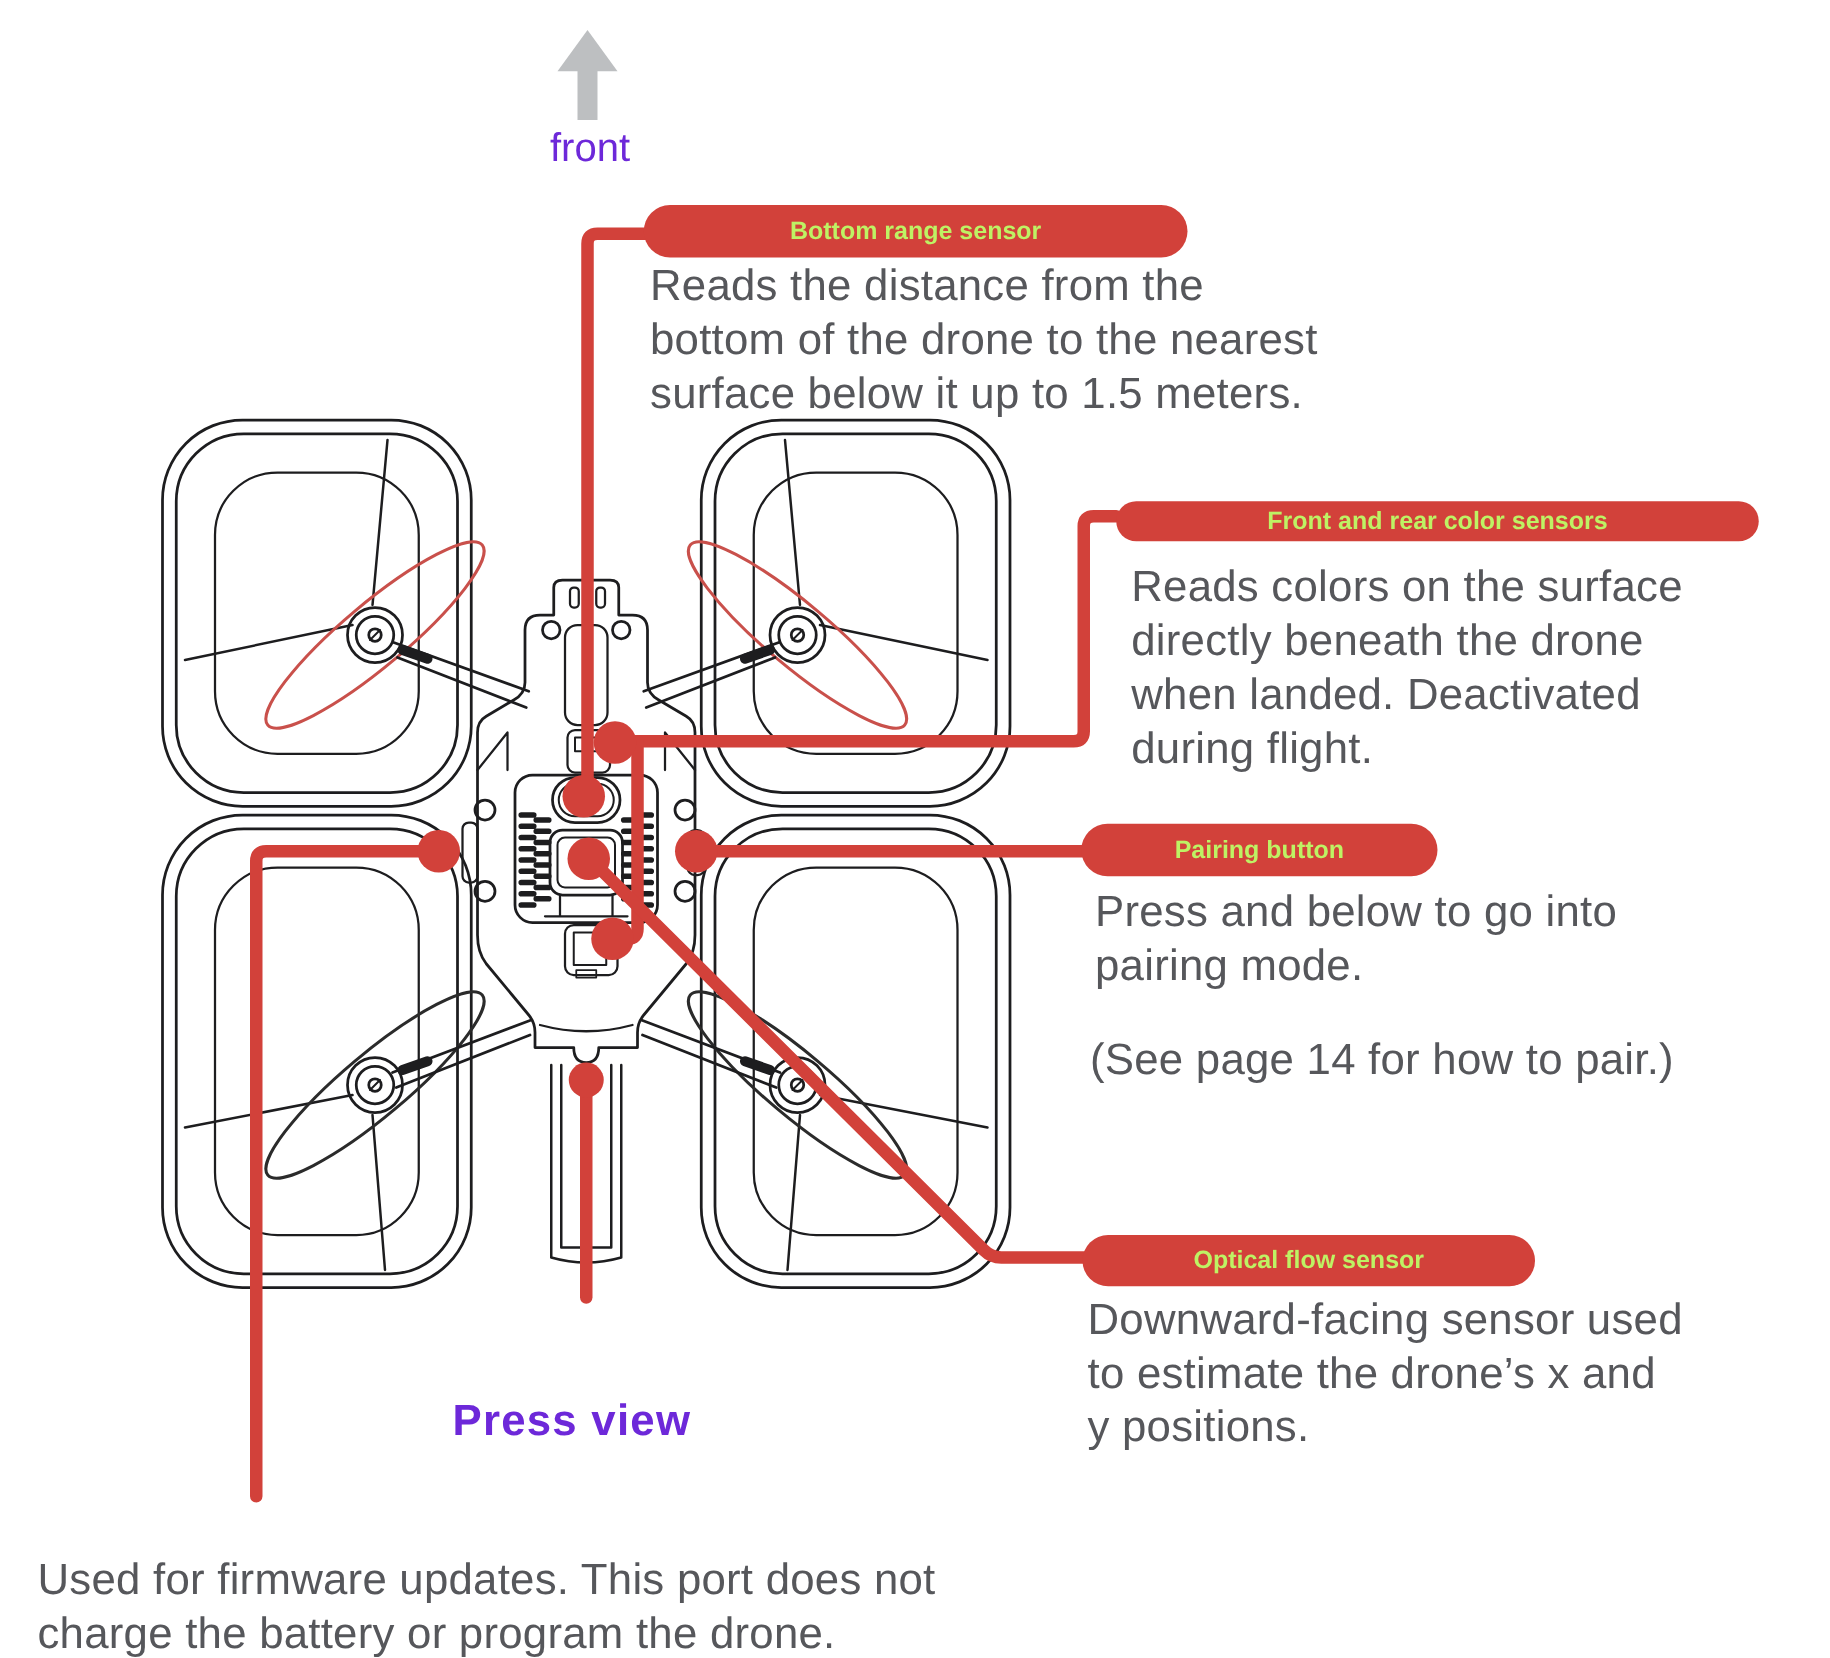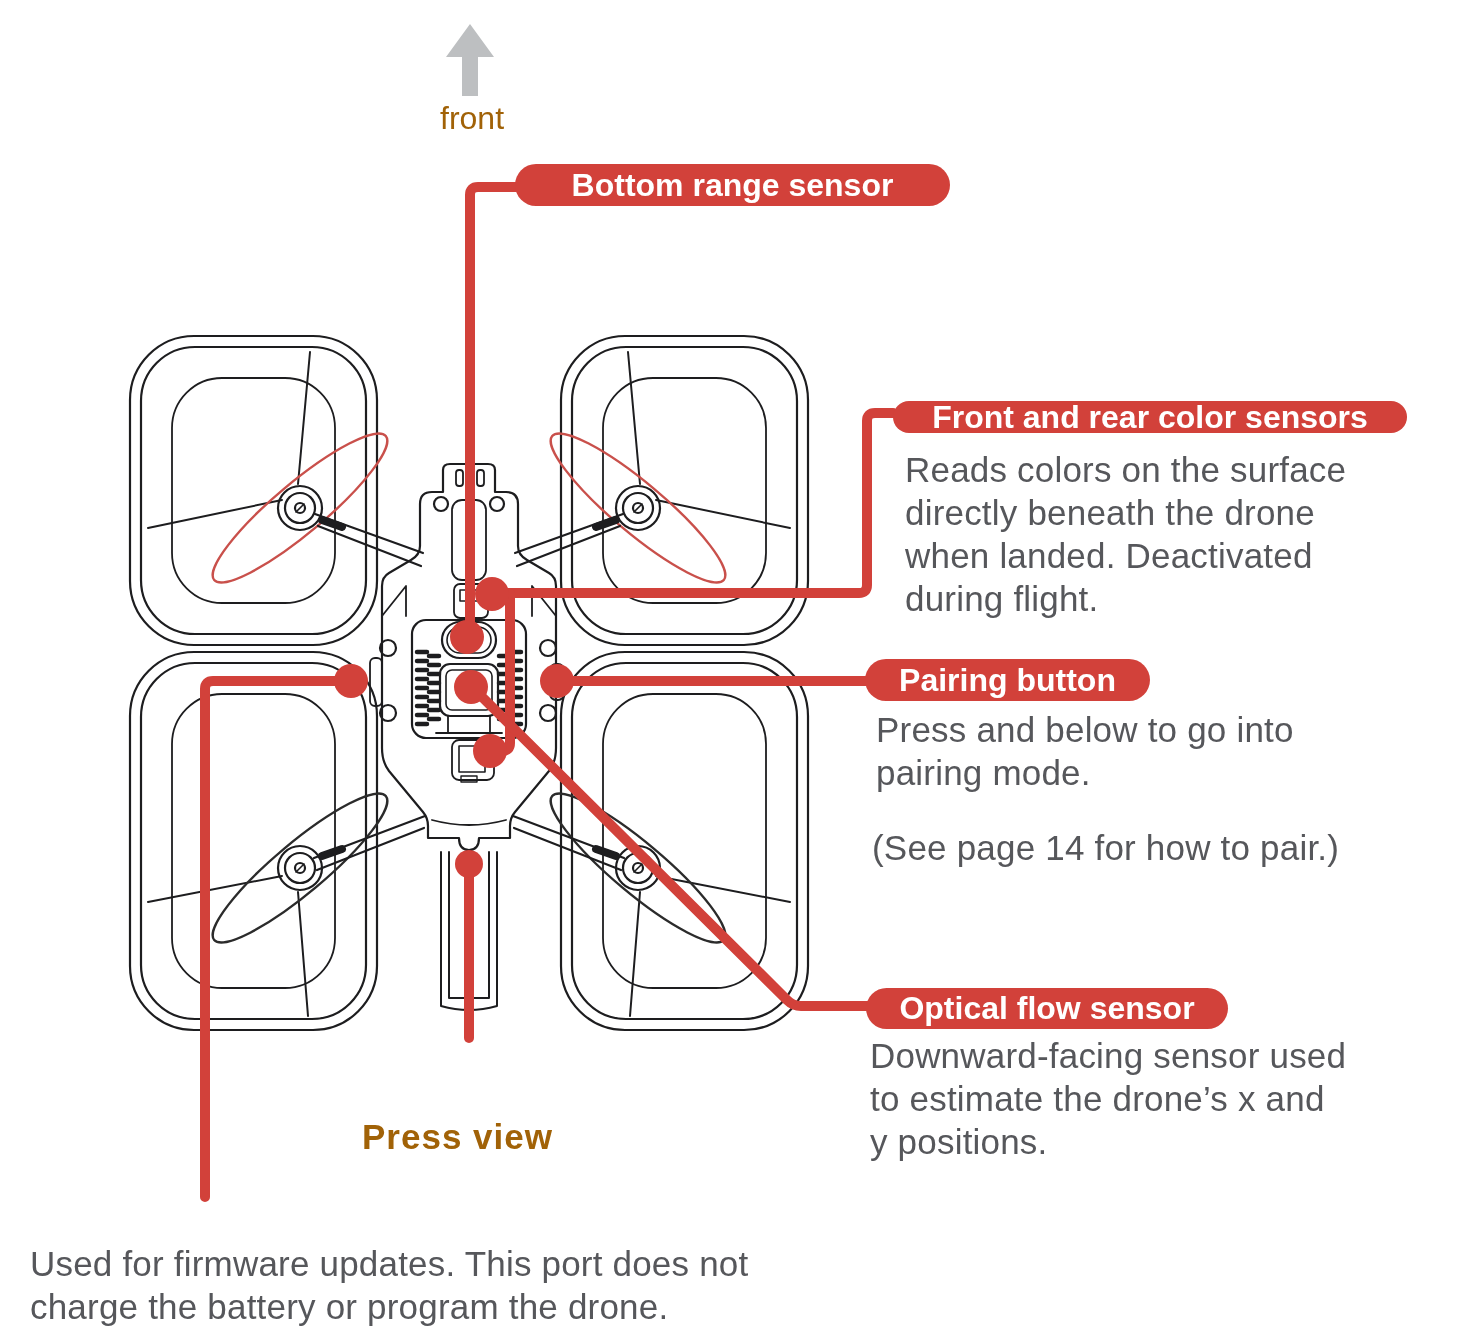--- a/index.html
+++ b/index.html
@@ -2,29 +2,29 @@
 <html><head>
 <meta charset="utf-8">
 <style>
   html,body{margin:0;padding:0;background:#ffffff;}
   .canvas{
     position:relative;width:1464px;height:1326px;background:#ffffff;overflow:hidden;
     font-family:"Liberation Sans", sans-serif;
   }
   .canvas svg{position:absolute;left:0;top:0;}
   .pill{
-    position:absolute;background:#d2413a;color:#ffffff;font-weight:bold;
-    font-size:32px;height:42px;border-radius:24px;display:flex;
+    position:absolute;background:#d2413a;color:#bef264;font-weight:bold;
+    font-size:20px;height:42px;border-radius:24px;display:flex;
     align-items:center;justify-content:center;white-space:nowrap;z-index:3;
   }
   .desc{
     position:absolute;color:#56575b;font-size:35px;line-height:43px;
     white-space:pre-line;z-index:3;letter-spacing:0.2px;
   }
-  .muted{position:absolute;color:#a16207;z-index:3;}
+  .muted{position:absolute;color:#6d28d9;z-index:3;}
   #pill-bottom-range{left:515px;top:164px;width:435px;}
   #pill-color-sensors{left:893px;top:401px;width:514px;height:32px;}
   #pill-pairing{left:865px;top:659px;width:285px;}
   #pill-optical{left:866px;top:988px;width:362px;height:41px;text-align:center;}
   #pill-battery{left:353px;top:1037px;width:232px;height:41px;}
   #pill-usb{left:26px;top:1197px;width:327px;height:41px;}
   #desc-bottom-range{left:520px;top:207px;}
   #desc-color-sensors{left:905px;top:448px;}
   #desc-pairing{left:876px;top:708px;}
   #note-pairing{left:872px;top:826px;}
@@ -184,20 +184,23 @@
       <circle cx="557" cy="681" r="17"></circle>
       <circle cx="471" cy="687" r="17"></circle>
       <circle cx="469" cy="864" r="14"></circle>
       <circle cx="351" cy="681" r="17"></circle>
     </g>
   </svg>
 
   <div id="front-label" class="muted">front</div>
 
   <div id="pill-bottom-range" class="pill">Bottom range sensor</div>
+  <div id="desc-bottom-range" class="desc">Reads the distance from the
+bottom of the drone to the nearest
+surface below it up to 1.5 meters.</div>
 
   <div id="pill-color-sensors" class="pill">Front and rear color sensors</div>
   <div id="desc-color-sensors" class="desc">Reads colors on the surface
 directly beneath the drone
 when landed. Deactivated
 during flight.</div>
 
   <div id="pill-pairing" class="pill">Pairing button</div>
   <div id="desc-pairing" class="desc">Press and below to go into
 pairing mode.</div>

